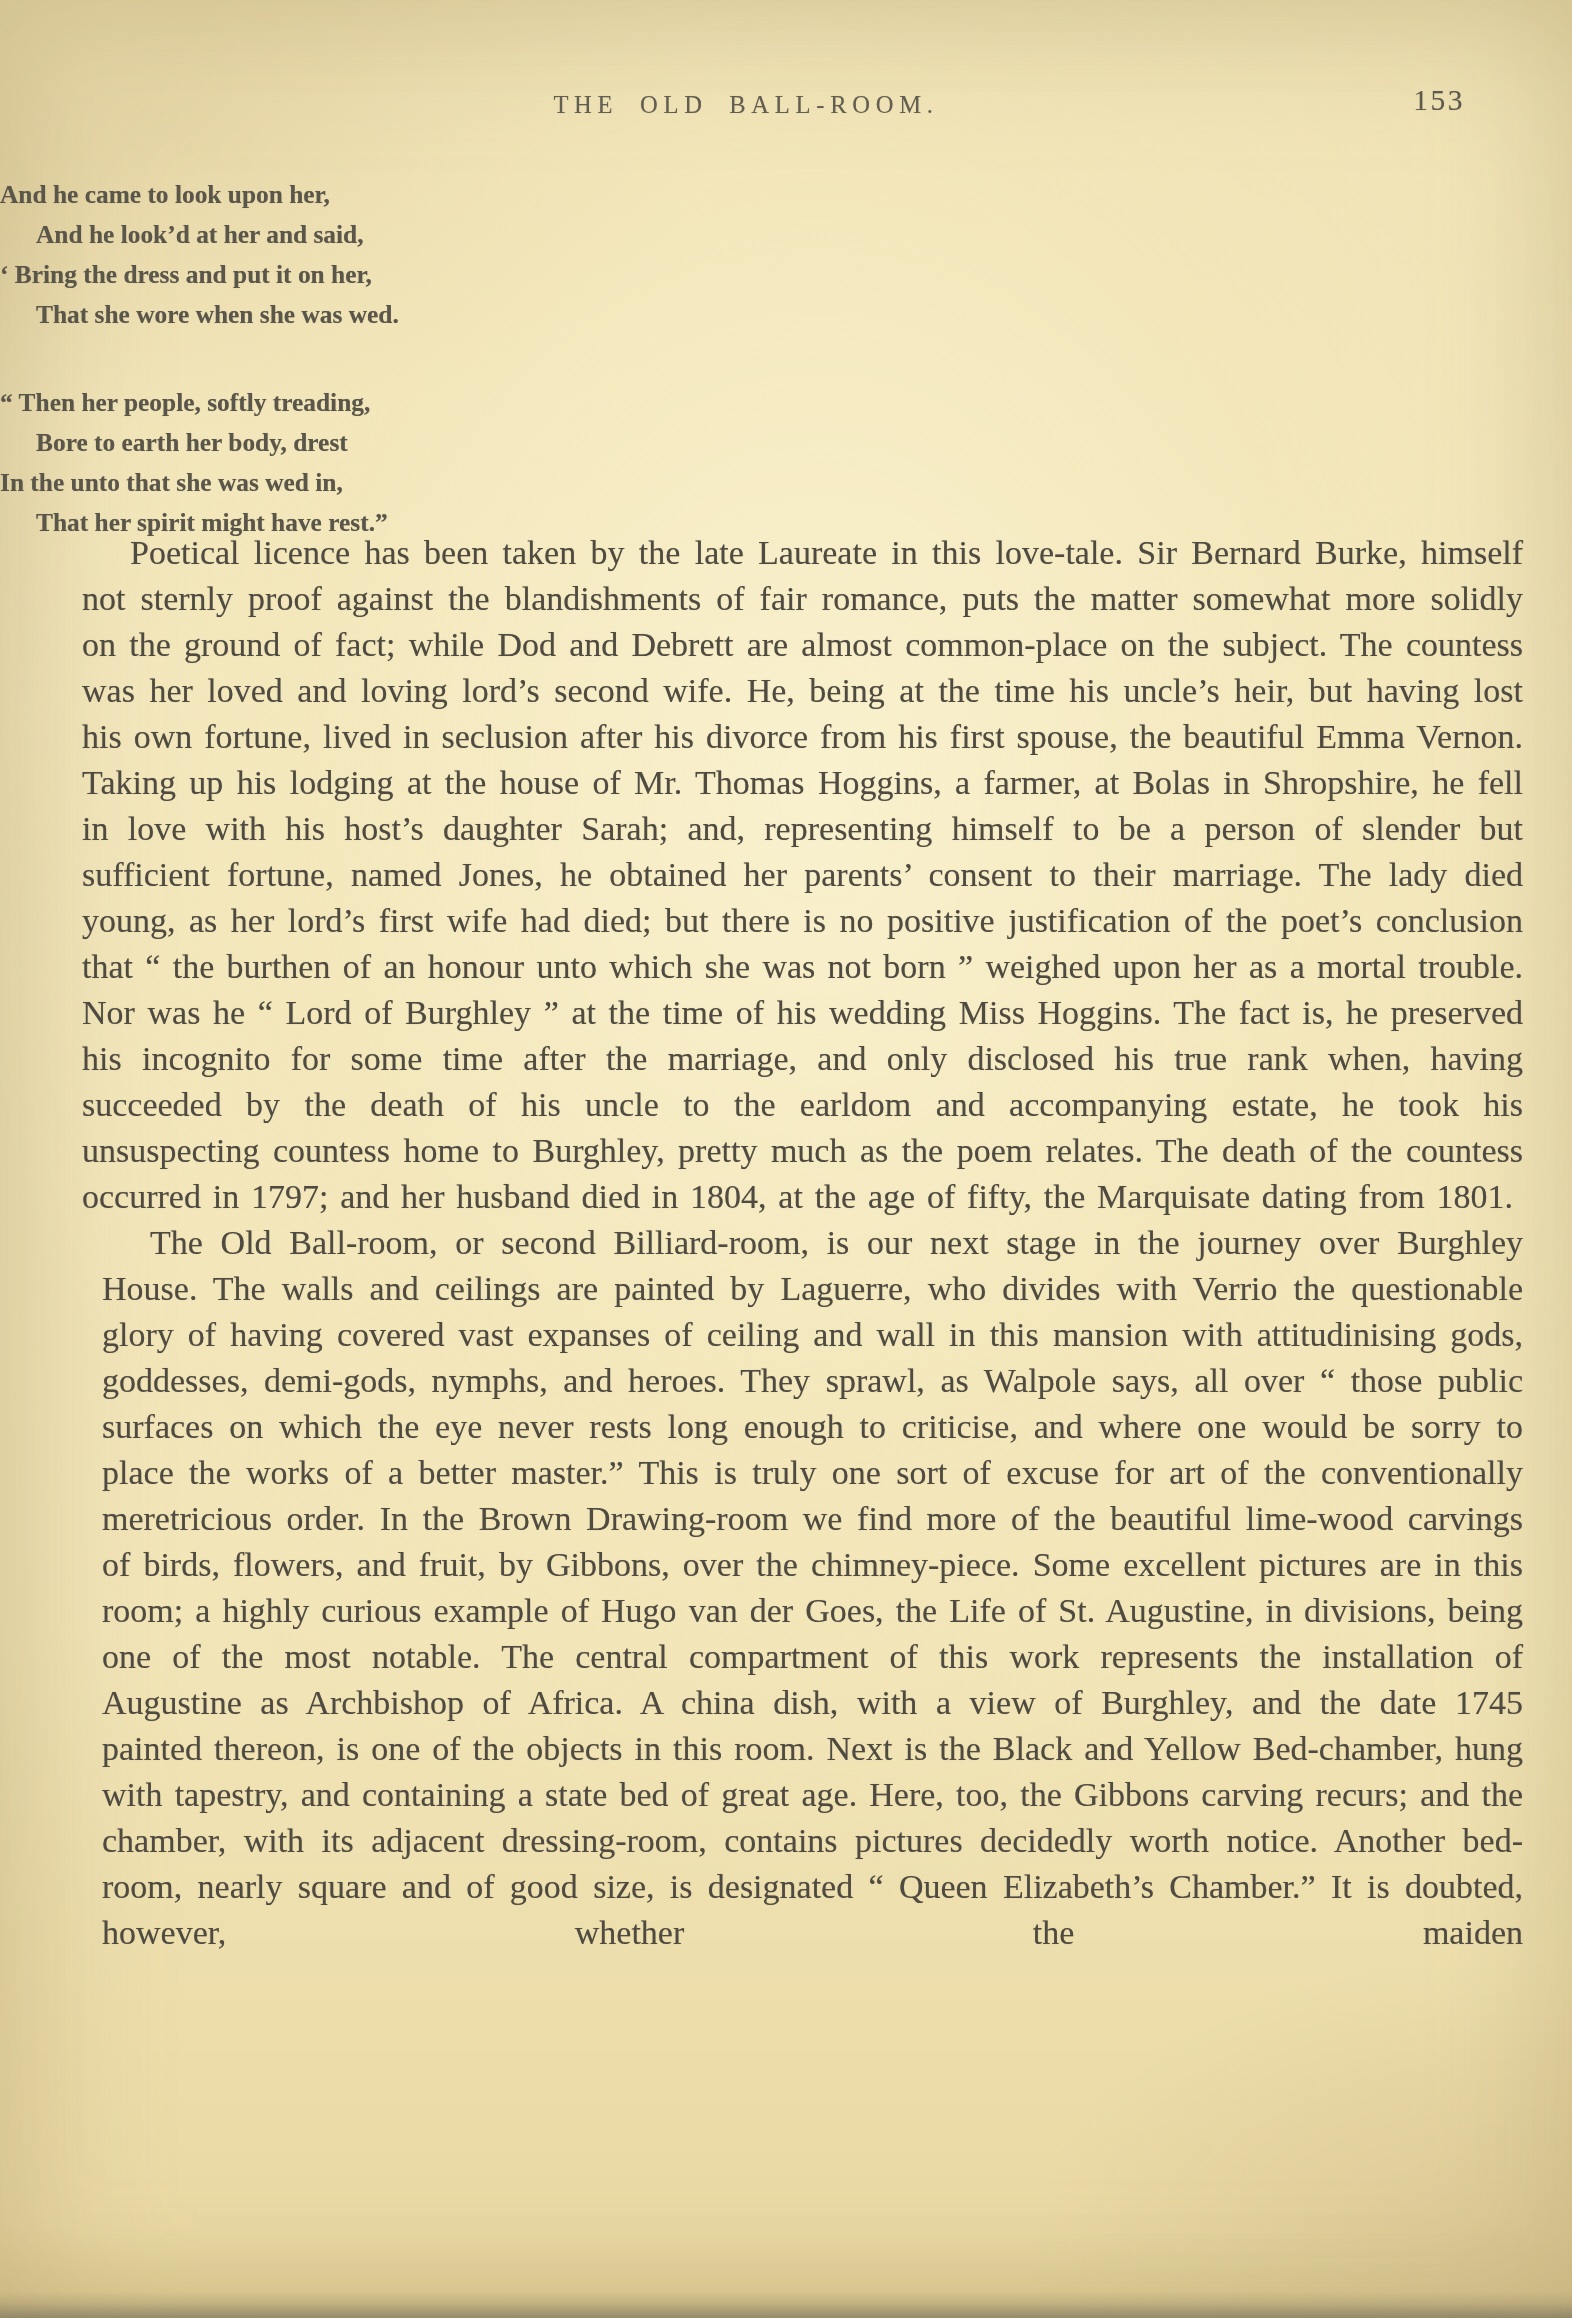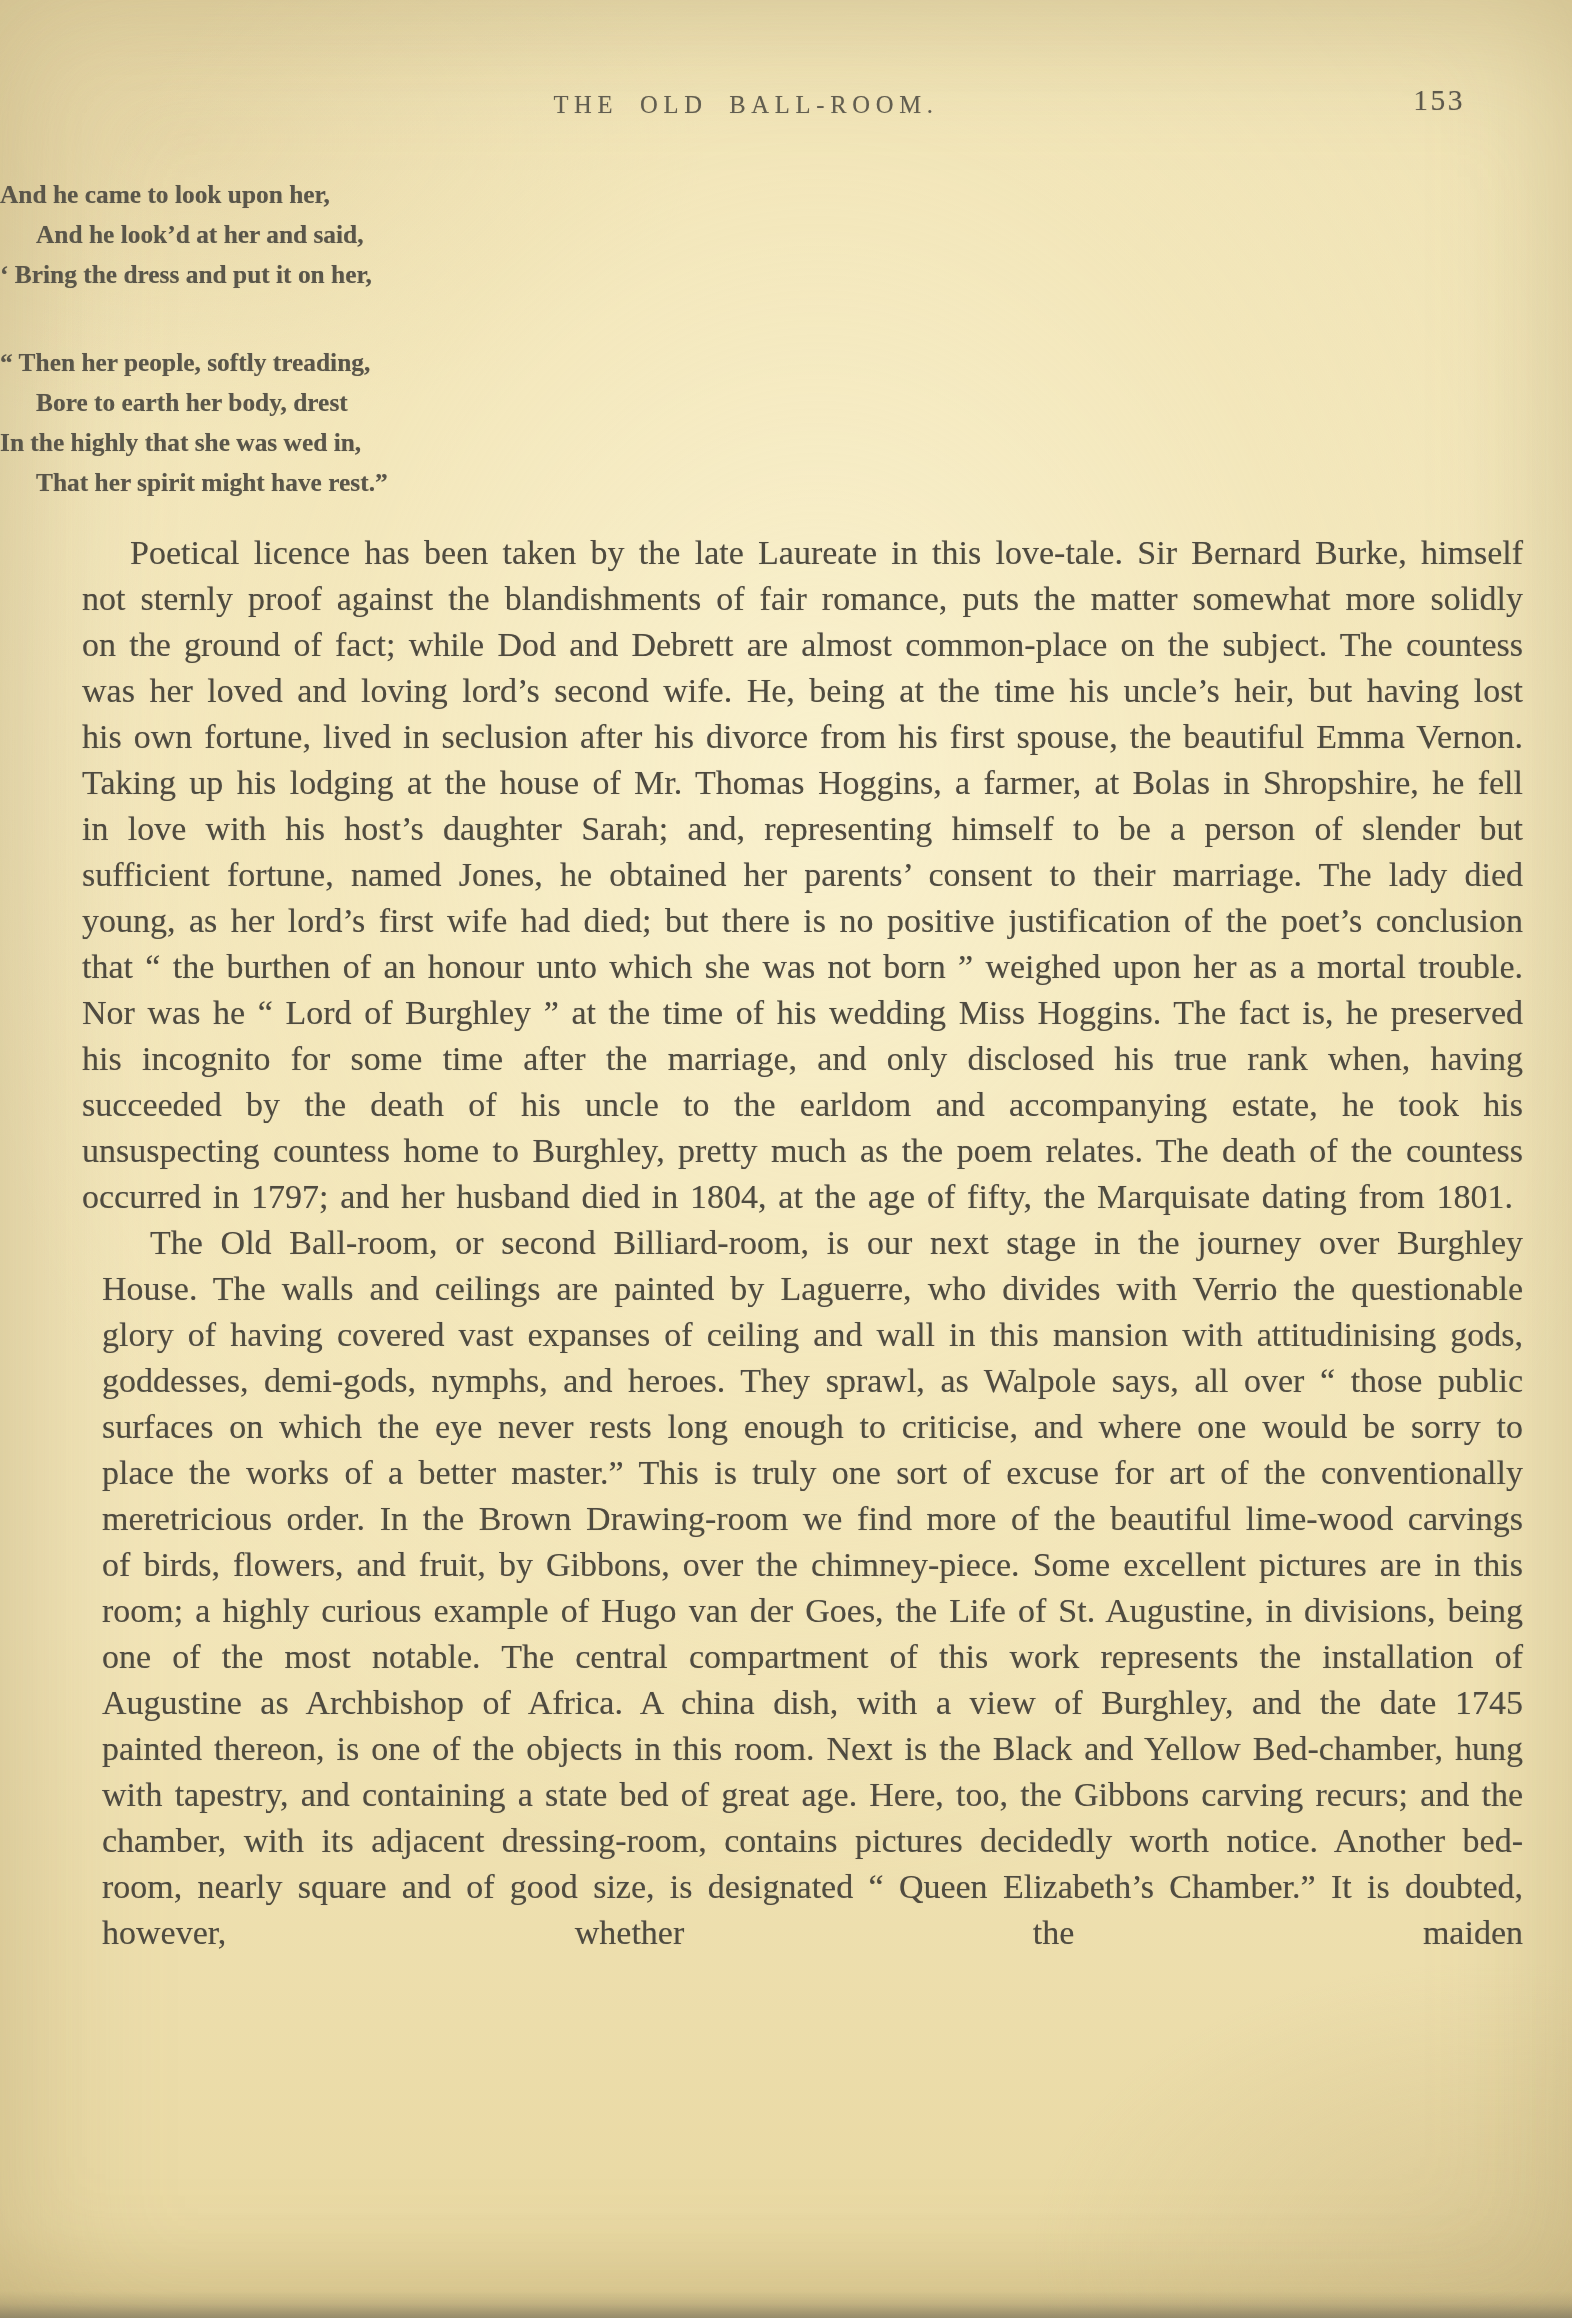--- a/index.html
+++ b/index.html
@@ -127,27 +127,28 @@
   <div class="running-head">THE OLD BALL-ROOM.</div>
   <div class="page-number">153</div>
 </div>
 
 <div class="poem">
   <div class="stanza">
     <span class="stanza-inner">
       <div class="poem-line">And he came to look upon her,</div>
       <div class="poem-line indented">And he look’d at her and said,</div>
       <div class="poem-line">‘ Bring the dress and put it on her,</div>
+      <div class="poem-line indented">That she wore when she was wed.</div>
     </span>
   </div>
   <div class="stanza">
     <span class="stanza-inner">
       <div class="poem-line">“ Then her people, softly treading,</div>
       <div class="poem-line indented">Bore to earth her body, drest</div>
-      <div class="poem-line">In the highly that she was wed in,</div>
+      <div class="poem-line">In the unto that she was wed in,</div>
       <div class="poem-line indented">That her spirit might have rest.”</div>
     </span>
   </div>
 </div>
 
 <div class="prose">
   <p>Poetical licence has been taken by the late Laureate in this love-tale.  Sir Bernard Burke, himself not sternly proof against the blandishments of fair romance, puts the matter somewhat more solidly on the ground of fact; while Dod and Debrett are almost common-place on the subject.  The countess was her loved and loving lord’s second wife. He, being at the time his uncle’s heir, but having lost his own fortune, lived in seclusion after his divorce from his first spouse, the beautiful Emma Vernon.  Taking up his lodging at the house of Mr. Thomas Hoggins, a farmer, at Bolas in Shropshire, he fell in love with his host’s daughter Sarah; and, representing himself to be a person of slender but sufficient fortune, named Jones, he obtained her parents’ consent to their marriage.  The lady died young, as her lord’s first wife had died; but there is no positive justification of the poet’s conclusion that “ the burthen of an honour unto which she was not born ” weighed upon her as a mortal trouble.  Nor was he “ Lord of Burghley ” at the time of his wedding Miss Hoggins.  The fact is, he preserved his incognito for some time after the marriage, and only disclosed his true rank when, having succeeded by the death of his uncle to the earldom and accompanying estate, he took his unsuspecting countess home to Burghley, pretty much as the poem relates.  The death of the countess occurred in 1797; and her husband died in 1804, at the age of fifty, the Marquisate dating from 1801.</p>
   <p class="justify-last">The Old Ball-room, or second Billiard-room, is our next stage in the journey over Burghley House.  The walls and ceilings are painted by Laguerre, who divides with Verrio the questionable glory of having covered vast expanses of ceiling and wall in this mansion with attitudinising gods, goddesses, demi-gods, nymphs, and heroes.  They sprawl, as Walpole says, all over “ those public surfaces on which the eye never rests long enough to criticise, and where one would be sorry to place the works of a better master.”  This is truly one sort of excuse for art of the conventionally meretricious order.  In the Brown Drawing-room we find more of the beautiful lime-wood carvings of birds, flowers, and fruit, by Gibbons, over the chimney-piece.  Some excellent pictures are in this room; a highly curious example of Hugo van der Goes, the Life of St. Augustine, in divisions, being one of the most notable.  The central compartment of this work represents the installation of Augustine as Archbishop of Africa.  A china dish, with a view of Burghley, and the date 1745 painted thereon, is one of the objects in this room.  Next is the Black and Yellow Bed-chamber, hung with tapestry, and containing a state bed of great age.  Here, too, the Gibbons carving recurs; and the chamber, with its adjacent dressing-room, contains pictures decidedly worth notice.  Another bed-room, nearly square and of good size, is designated “ Queen Elizabeth’s Chamber.”  It is doubted, however, whether the maiden</p>
 </div>
 

